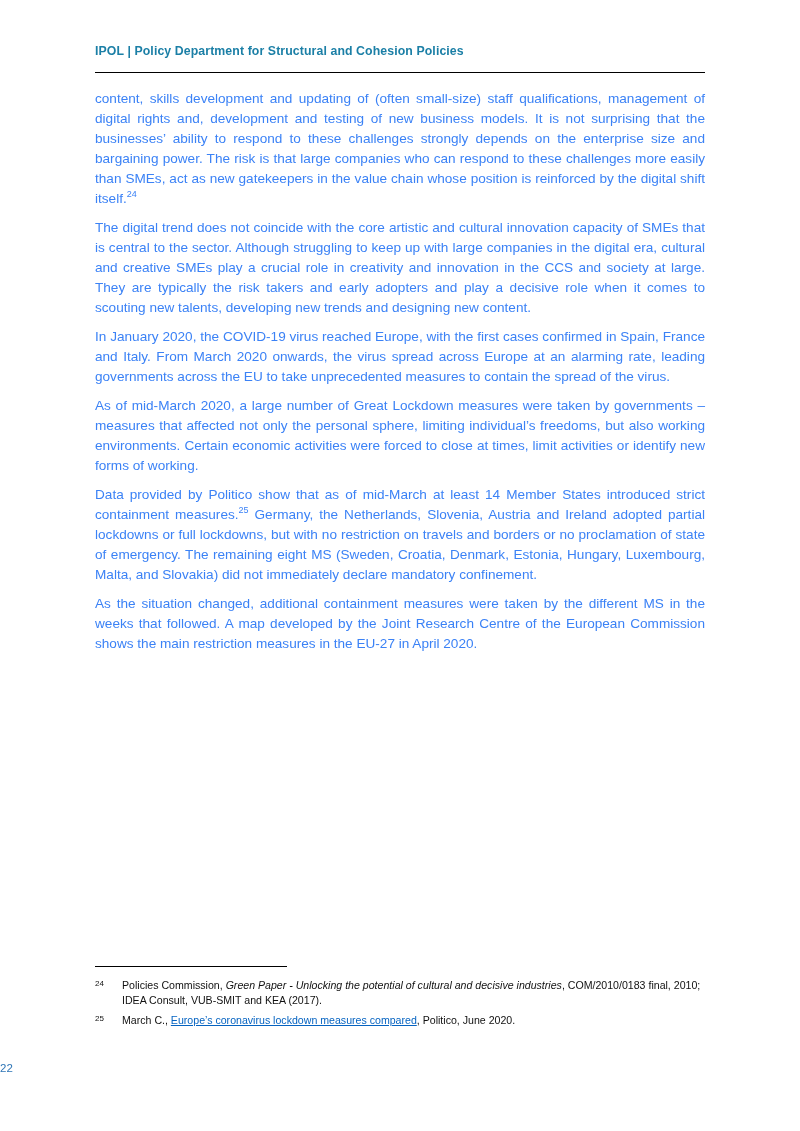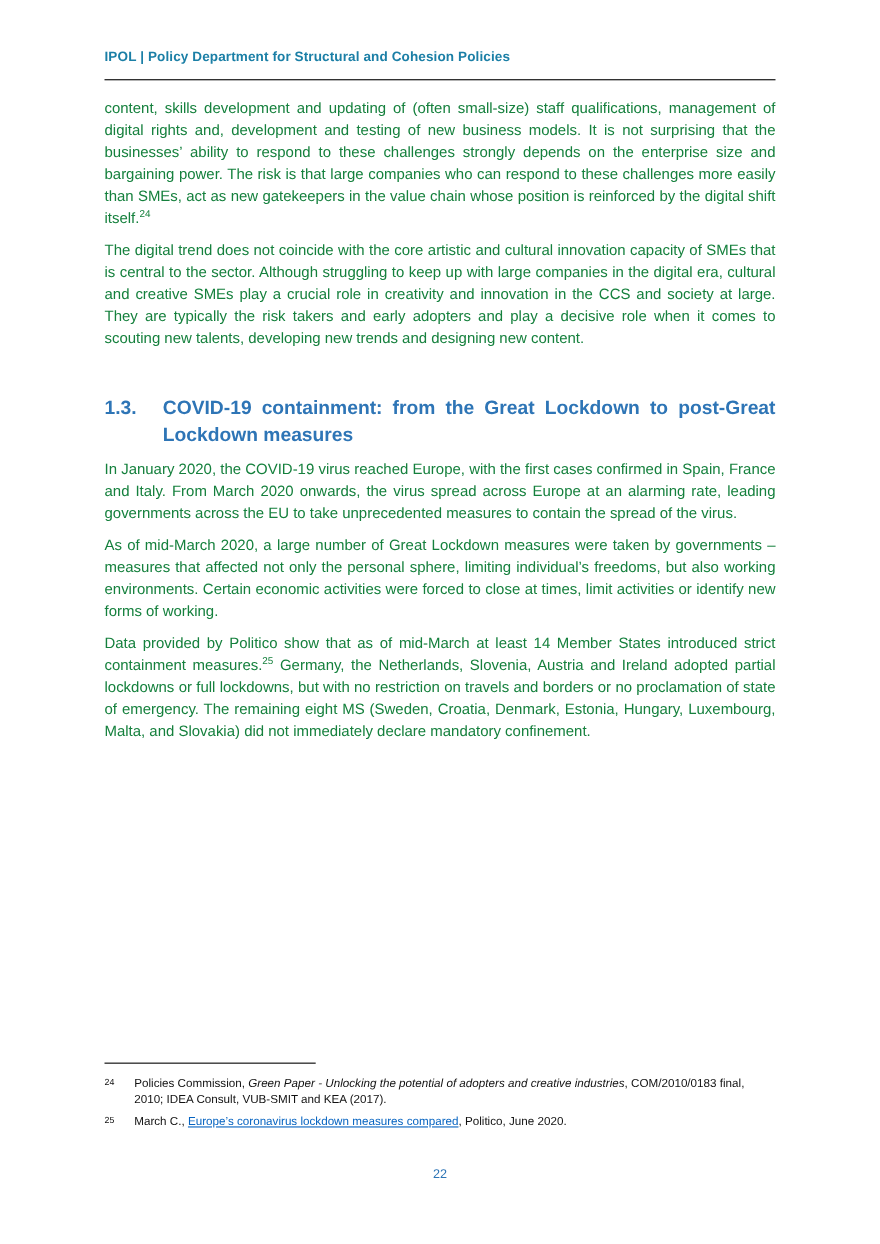--- a/index.html
+++ b/index.html
@@ -28,21 +28,21 @@
   .header-rule {
     border: none;
     border-top: 1.2px solid #000000;
     margin: 14px 0 0 0;
   }
   .body-text p {
     font-size: 13.6px;
     line-height: 20px;
     text-align: justify;
     margin: 9px 0;
-    color: #15803d;
+    color: #3b82f6;
   }
   .body-text p.first {
     margin-top: 16px;
   }
   sup.fn-ref {
     font-size: 9px;
     line-height: 0;
     vertical-align: super;
   }
   .section-heading {
@@ -96,59 +96,56 @@
   .footnote a.fn-link {
     color: #0563c1;
     text-decoration: underline;
     cursor: pointer;
   }
   .page-footer {
     position: absolute;
     left: 0;
     right: 0;
     top: 1062px;
-    text-align: center;
+    text-align: left;
     color: #2e75b6;
     font-size: 11.5px;
   }
 </style>
 </head>
 <body>
 
 <div class="page">
 
   <div class="running-header">IPOL | Policy Department for Structural and Cohesion Policies</div>
 
   <hr class="header-rule">
 
   <div class="body-text">
 
     <p class="first"><span>content, skills development and updating of (often small-size) staff qualifications, management of digital rights and, development and testing of new business models. It is not surprising that the businesses’ ability to respond to these challenges strongly depends on the enterprise size and bargaining power. The risk is that large companies who can respond to these challenges more easily than SMEs, act as new gatekeepers in the value chain whose position is reinforced by the digital shift itself.</span><sup class="fn-ref">24</sup></p>
 
     <p>The digital trend does not coincide with the core artistic and cultural innovation capacity of SMEs that is central to the sector. Although struggling to keep up with large companies in the digital era, cultural and creative SMEs play a crucial role in creativity and innovation in the CCS and society at large. They are typically the risk takers and early adopters and play a decisive role when it comes to scouting new talents, developing new trends and designing new content.</p>
 
-    <h2 class="section-heading">
-      <span class="section-number">1.3.</span>
-      <span class="section-title">COVID-19 containment: from the Great Lockdown to post-Great Lockdown measures</span>
-    </h2>
 
     <p>In January 2020, the COVID-19 virus reached Europe, with the first cases confirmed in Spain, France and Italy. From March 2020 onwards, the virus spread across Europe at an alarming rate, leading governments across the EU to take unprecedented measures to contain the spread of the virus.</p>
 
     <p>As of mid-March 2020, a large number of Great Lockdown measures were taken by governments – measures that affected not only the personal sphere, limiting individual’s freedoms, but also working environments. Certain economic activities were forced to close at times, limit activities or identify new forms of working.</p>
 
     <p><span>Data provided by Politico show that as of mid-March at least 14 Member States introduced strict containment measures.</span><sup class="fn-ref">25</sup><span> Germany, the Netherlands, Slovenia, Austria and Ireland adopted partial lockdowns or full lockdowns, but with no restriction on travels and borders or no proclamation of state of emergency. The remaining eight MS (Sweden, Croatia, Denmark, Estonia, Hungary, Luxembourg, Malta, and Slovakia) did not immediately declare mandatory confinement.</span></p>
 
+    <p>As the situation changed, additional containment measures were taken by the different MS in the weeks that followed. A map developed by the Joint Research Centre of the European Commission shows the main restriction measures in the EU-27 in April 2020.</p>
 
   </div>
 
   <div class="footnotes">
     <hr class="footnote-separator">
 
     <div class="footnote">
-      <span class="fn-num">24</span><span>Policies Commission, </span><span class="italic">Green Paper - Unlocking the potential of adopters and creative industries</span><span>, COM/2010/0183 final, 2010; IDEA Consult, VUB-SMIT and KEA (2017).</span>
+      <span class="fn-num">24</span><span>Policies Commission, </span><span class="italic">Green Paper - Unlocking the potential of cultural and decisive industries</span><span>, COM/2010/0183 final, 2010; IDEA Consult, VUB-SMIT and KEA (2017).</span>
     </div>
 
     <div class="footnote">
       <span class="fn-num">25</span><span>March C., </span><a class="fn-link">Europe’s coronavirus lockdown measures compared</a><span>, Politico, June 2020.</span>
     </div>
   </div>
 
   <div class="page-footer">
     <span>22</span>
   </div>

